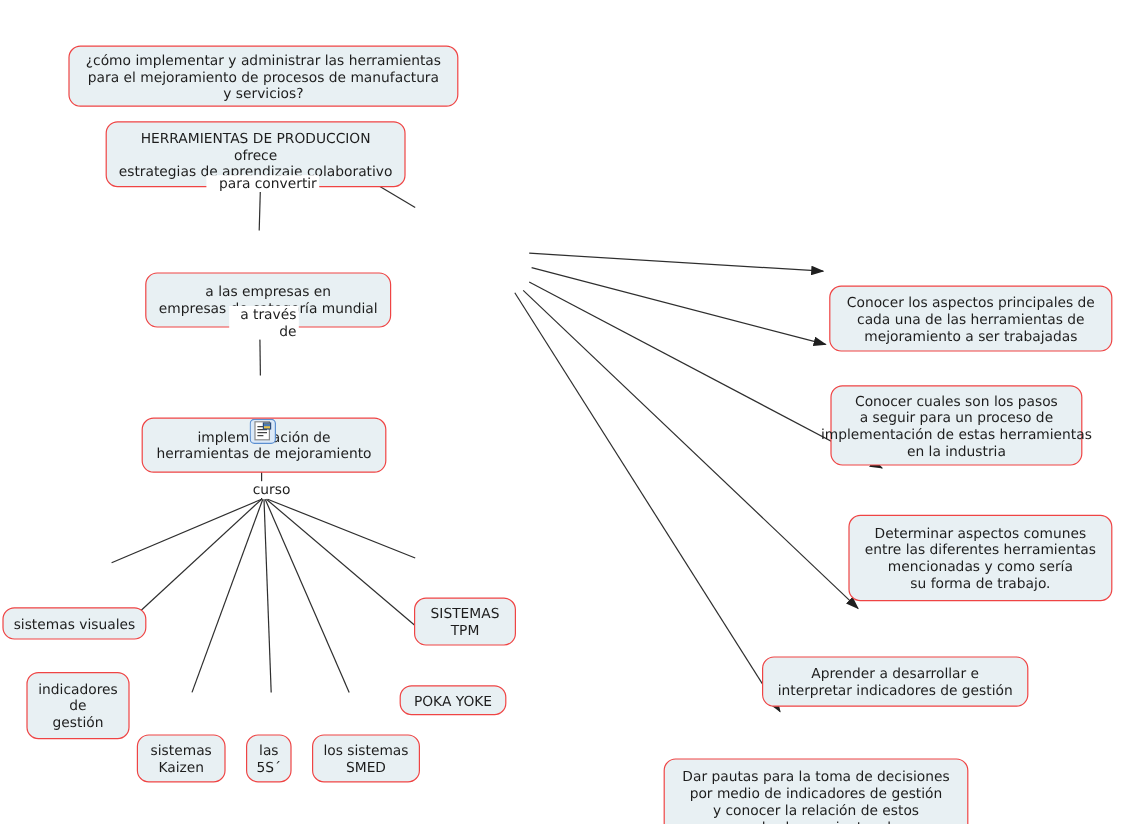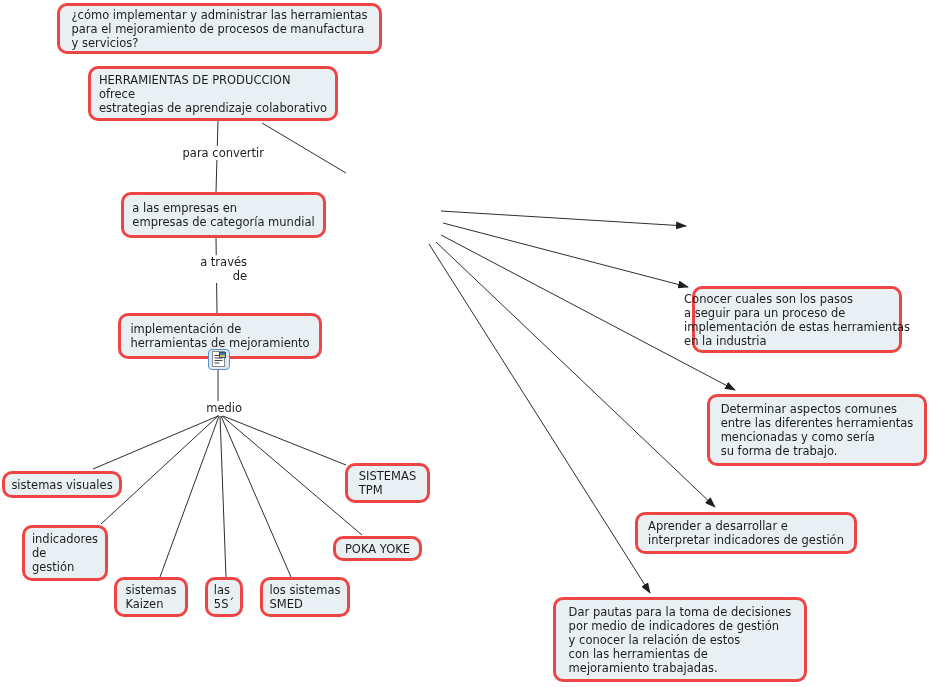--- a/index.html
+++ b/index.html
@@ -4,23 +4,23 @@
 <style>
   html, body { margin:0; padding:0; background:#ffffff; }
   .canvas {
     position:relative; width:945px; height:687px; background:#ffffff;
     font-family:"DejaVu Sans","Liberation Sans",sans-serif; overflow:hidden;
   }
   svg.lines { position:absolute; left:0; top:0; z-index:0; }
   .node {
     position:absolute; box-sizing:border-box; z-index:2;
     display:flex; align-items:center; justify-content:center;
-    text-align:left; white-space:pre;
+    text-align:center; white-space:pre;
     font-size:11.5px; line-height:14px; color:#1d1d1d;
-    background:#e8f0f3; border:3px solid #ef4444; border-radius:10px;
+    background:#e8f0f3; border:1px solid #ef4444; border-radius:10px;margin-top:35px;
   }
   .link-label {
     position:absolute; z-index:2; text-align:right; white-space:pre;
     font-size:11.5px; line-height:14px; color:#1d1d1d;
     background:#ffffff; padding:0 2px;
   }
   .resource-icon { position:absolute; z-index:3; cursor:pointer; }
 </style>
 </head>
 <body>
@@ -76,21 +76,21 @@
     <rect x="0.5" y="0.5" width="21" height="20" rx="3.5" fill="#dbe9f8" stroke="#5b8fd0"></rect>
     <rect x="4.5" y="2.5" width="12" height="15" fill="#ffffff" stroke="#8a8a8a"></rect>
     <line x1="6.5" y1="6.5" x2="14.5" y2="6.5" stroke="#444444"></line>
     <line x1="6.5" y1="9" x2="14.5" y2="9" stroke="#444444"></line>
     <line x1="6.5" y1="11.5" x2="14.5" y2="11.5" stroke="#444444"></line>
     <line x1="6.5" y1="14" x2="11.5" y2="14" stroke="#444444"></line>
     <rect x="11.5" y="3.5" width="6" height="5" fill="#e8c24a" stroke="#2a4a7a"></rect>
     <rect x="12" y="4" width="5" height="2.2" fill="#4a7ab5"></rect>
   </svg>
 
-  <div class="link-label" style="left:200px;top:401px;width:40px">medio</div>
+  <div class="link-label" style="left:200px;top:401px;width:40px">curso</div>
 
   <div class="node" style="left:2px;top:471px;width:120px;height:27px">sistemas visuales</div>
 
   <div class="node" style="left:22px;top:525px;width:86px;height:56px">indicadores
 de
 gestión</div>
 
   <div class="node" style="left:114px;top:577px;width:74px;height:40px">sistemas
 Kaizen</div>
 
@@ -99,20 +99,23 @@
 
   <div class="node" style="left:260px;top:577px;width:90px;height:40px">los sistemas
 SMED</div>
 
   <div class="node" style="left:333px;top:536px;width:89px;height:25px">POKA YOKE</div>
 
   <div class="node" style="left:345px;top:463px;width:85px;height:40px">SISTEMAS
 TPM</div>
 
 
+  <div class="node" style="left:691px;top:203px;width:236px;height:55px">Conocer los aspectos principales de
+cada una de las herramientas de
+mejoramiento a ser trabajadas</div>
 
   <div class="node" style="left:692px;top:286px;width:210px;height:67px">Conocer cuales son los pasos
 a seguir para un proceso de
 implementación de estas herramientas
 en la industria</div>
 
   <div class="node" style="left:707px;top:394px;width:220px;height:72px">Determinar aspectos comunes
 entre las diferentes herramientas
 mencionadas y como sería
 su forma de trabajo.</div>

